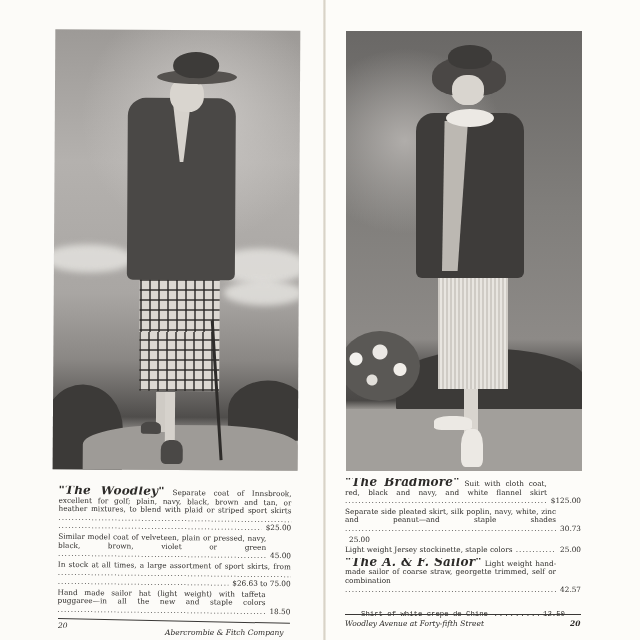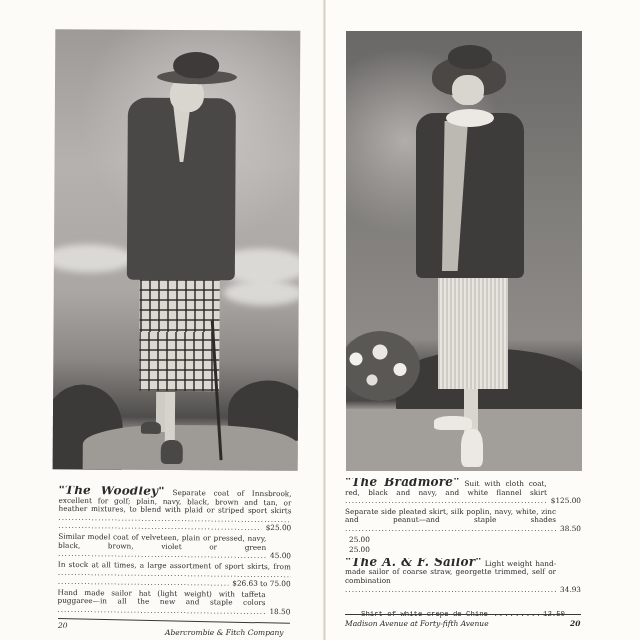--- a/index.html
+++ b/index.html
@@ -150,50 +150,51 @@
         <span class="desc" style="white-space:normal;">
           <span class="title">"The Bradmore"</span>
           <span>Suit with cloth coat, red, black and navy, and white flannel skirt</span>
         </span>
         <span class="price">$125.00</span>
       </div>
     </div>
     <div class="entry">
       <div class="row">
         <span class="desc" style="white-space:normal;">Separate side pleated skirt, silk poplin, navy, white, zinc and peanut—and staple shades</span>
-        <span class="price">38.50</span>
+        <span class="price">30.73</span>
       </div>
     </div>
     <div class="entry">
       <div class="row">
         <span class="price">25.00</span>
       </div>
     </div>
     <div class="entry">
       <div class="row">
+        <span class="desc">Light weight Jersey stockinette, staple colors</span>
         <span class="price">25.00</span>
       </div>
     </div>
     <div class="entry" style="margin-top:3px;">
       <div class="row">
         <span class="desc" style="white-space:normal;">
           <span class="title">"The A. &amp; F. Sailor"</span>
           <span>Light weight hand-made sailor of coarse straw, georgette trimmed, self or combination</span>
         </span>
-        <span class="price">34.93</span>
+        <span class="price">42.57</span>
       </div>
     </div>
     <div class="entry" style="margin:16px;font-family:Liberation Mono, monospace;">
       <div class="row">
         <span class="desc">Shirt of white crepe de Chine</span>
         <span class="price">12.50</span>
       </div>
     </div>
   </div>
 
   <div class="rule left"></div>
   <div class="folio num-left">20</div>
   <div class="folio company">Abercrombie &amp; Fitch Company</div>
 
   <div class="rule right"></div>
-  <div class="folio street">Madison Avenue at Forty-fifth Avenue</div>
+  <div class="folio street">Woodley Avenue at Forty-fifth Street</div>
   <div class="folio num-right">20</div>
 </div>
 
 </body></html>

